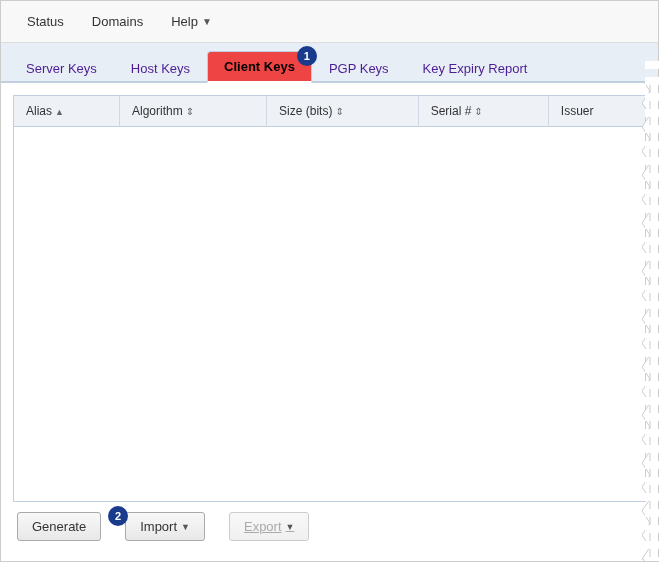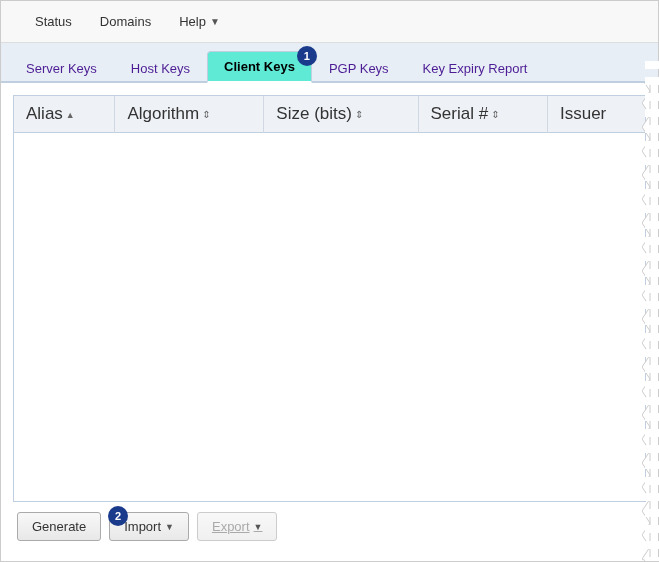--- a/index.html
+++ b/index.html
@@ -39,21 +39,21 @@
         to bottom,
         #fff 0px, #fff 8px,
         transparent 8px, transparent 16px
       );
     }
 
     
     .top-nav {
       background: #f8f8f8;
       border-bottom: 1px solid #ddd;
-      padding: 0 20px;
+      padding: 0 12px;
       display: flex;
       align-items: center;
       height: 42px;
       flex-shrink: 0;
     }
 
     .nav-item {
       padding: 8px 14px;
       cursor: pointer;
       color: #333;
@@ -91,21 +91,21 @@
       font-size: 13px;
       border: 1px solid transparent;
       border-bottom: none;
       border-radius: 4px 4px 0 0;
       background: transparent;
       position: relative;
       bottom: -2px;
     }
 
     .tab.active {
-      background: #5eead4;
+      background: #ef4444;
       border-color: #c0cfe0;
       border-bottom: 2px solid #fff;
       font-weight: bold;
       color: #000;
     }
 
     .tab-badge {
       position: absolute;
       top: -6px;
       right: -6px;
@@ -137,21 +137,21 @@
       border: 1px solid #c0cfe0;
       background: #fff;
       overflow: hidden;
       display: flex;
       flex-direction: column;
     }
 
     .data-table {
       width: 100%;
       border-collapse: collapse;
-      font-size: 17px;
+      font-size: 12px;
       padding-left: 29px;
     }
 
     .data-table thead tr {
       background: #eef2f7;
       border-bottom: 1px solid #c0cfe0;
     }
 
     .data-table th {
       padding: 8px 12px;
@@ -186,21 +186,21 @@
     .table-body-area {
       flex: 1;
       background: #fff;
     }
 
     
     .bottom-toolbar {
       padding: 10px 4px 8px 4px;
       display: flex;
       align-items: flex-start;
-      gap: 8px;
+      gap: 24px;
       flex-shrink: 0;
       position: relative;
     }
 
     .btn {
       padding: 6px 14px;
       font-size: 13px;
       border: 1px solid #aaa;
       border-radius: 3px;
       background: linear-gradient(to bottom, #f8f8f8, #e8e8e8);

